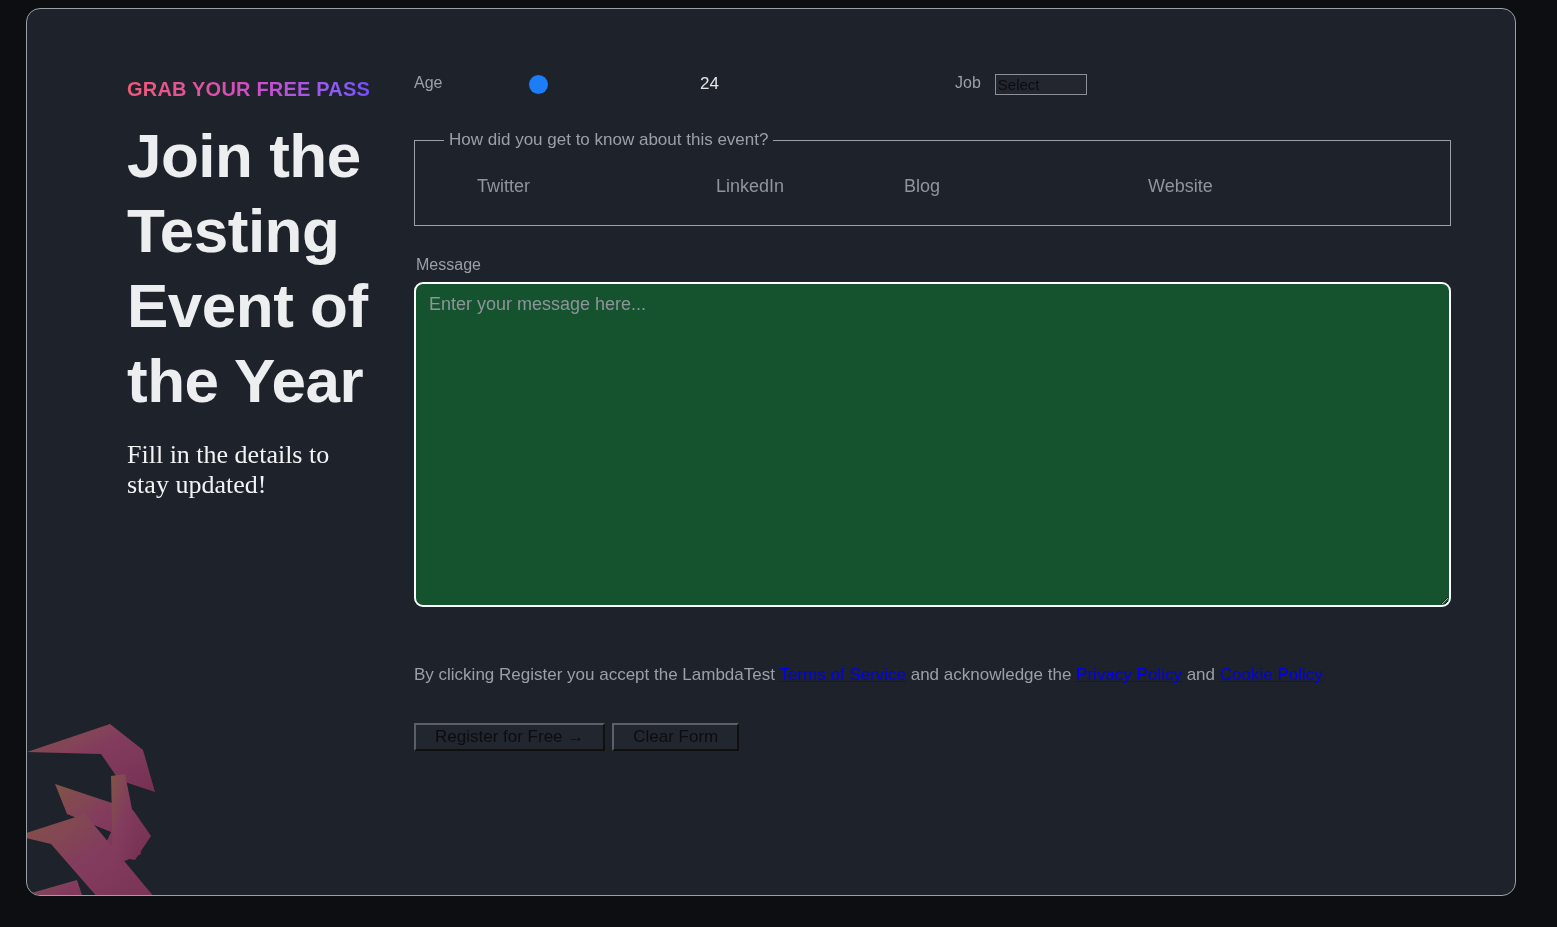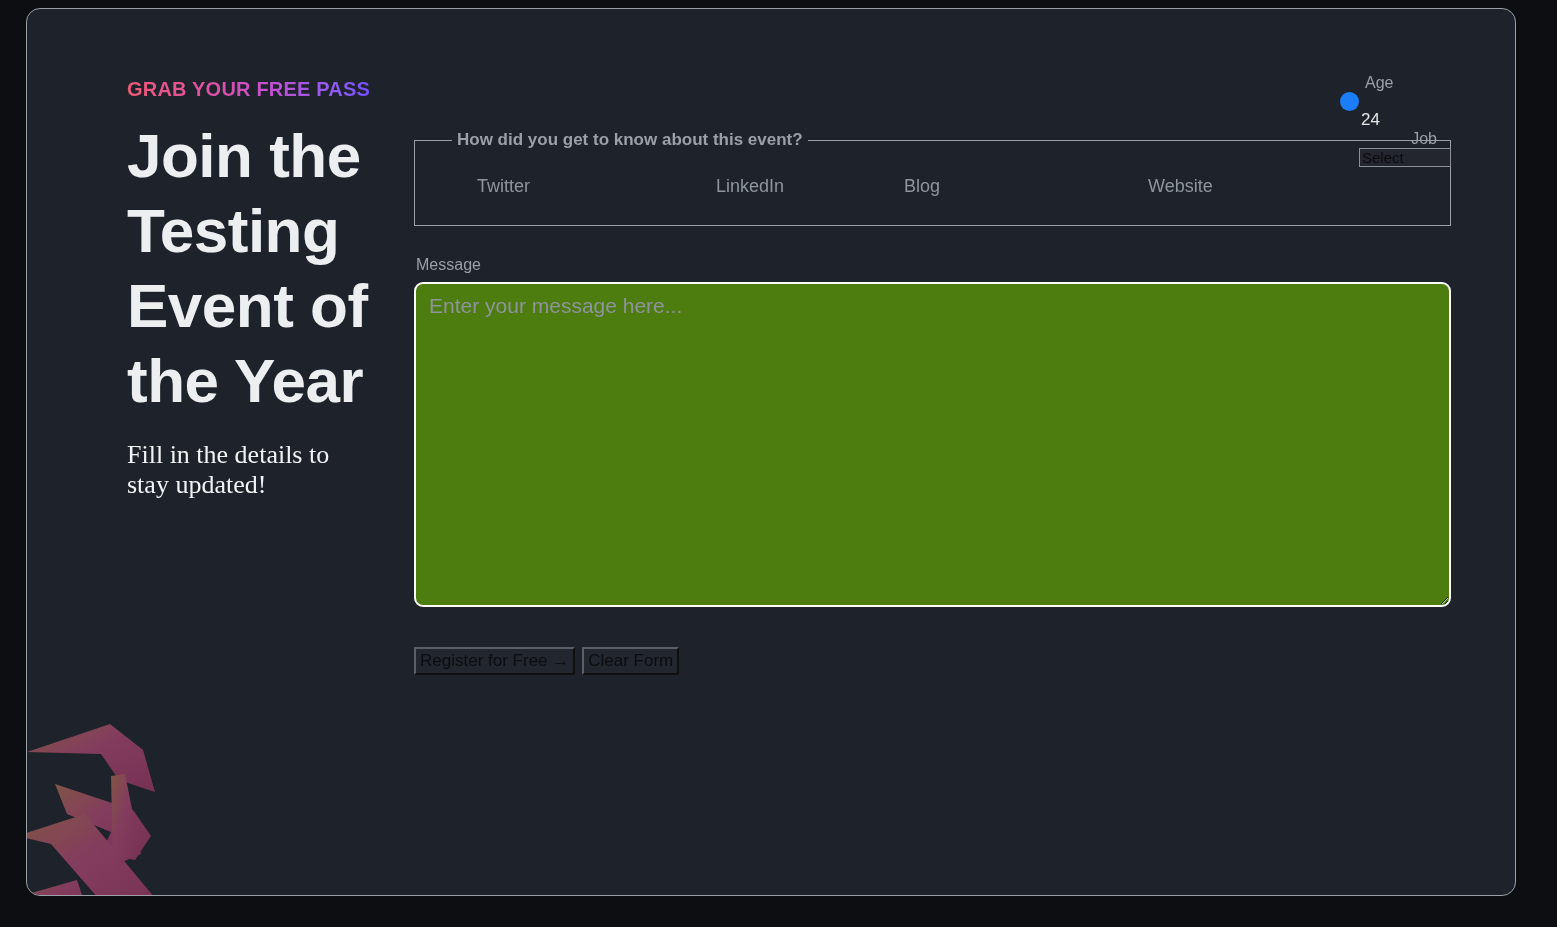--- a/index.html
+++ b/index.html
@@ -95,24 +95,23 @@
     border-radius: 9px;
     color: #e6e8ea;
     font-size: 16px;
     font-family: "Liberation Sans", sans-serif;
     padding: 0 12px;
     outline: none;
   }
   
   .meta-row {
     display: flex;
-    align-items: flex-end;
+    align-items: flex-start;
     margin-top: 27px;
     height: 34px;
-    flex-direction: column;
   }
   .meta-label {
     font-size: 16px;
     color: #9aa0a6;
   }
   .age-label { width: 86px; }
   .slider-wrap {
     position: relative;
     width: 140px;
     height: 20px;
@@ -177,22 +176,21 @@
   .source-fieldset {
     margin: 22px 0 0 0;
     padding: 16px 10px 22px 10px;
     border: 1px solid #9aa0a6;
     border-radius: 0;
   }
   .source-fieldset legend {
     font-size: 17px;
     color: #9aa0a6;
     padding: 0 5px;
-    margin-left: 27px;
-    font-weight: bold;
+    margin-left: 19px;
   }
   .source-options {
     display: flex;
     align-items: center;
     padding: 10px 0 6px 0;
   }
   .source-option {
     display: flex;
     align-items: center;
     font-size: 18px;
@@ -208,25 +206,25 @@
     position: absolute;
     width: 1px; height: 1px;
     opacity: 0;
     pointer-events: none;
   }
   
   .message-block { margin-top: 30px; }
   .textarea {
     width: 100%;
     height: 325px;
-    background: #4d7c0f;
+    background: #14532d;
     border: 2px solid #fdfdfd;
     border-radius: 9px;
     color: #e6e8ea;
-    font-size: 21px;
+    font-size: 18px;
     font-family: "Liberation Sans", sans-serif;
     padding: 10px 13px;
     outline: none;
     resize: both;
   }
   .textarea::placeholder { color: #8e949b; }
   
   .legal {
     margin-top: 52px;
     font-size: 17px;
@@ -243,21 +241,21 @@
     display: flex;
     gap: 7px;
   }
   .btn {
     background: #22262e;
     border: 2px outset #5c6066;
     border-radius: 0;
     color: #0c0d10;
     font-size: 17px;
     font-family: "Liberation Sans", sans-serif;
-    padding: 2px 4px;
+    padding: 2px 19px;
     cursor: pointer;
   }
 </style>
 </head>
 <body>
 
 <div class="page">
   <div class="card">
 
     <svg class="watermark" viewBox="0 0 190 205" aria-hidden="true">
@@ -320,20 +318,23 @@
               <span>Website</span>
             </label>
           </div>
         </fieldset>
 
         <div class="message-block">
           <label class="field-label">Message</label>
           <textarea class="textarea" placeholder="Enter your message here..." style=""></textarea>
         </div>
 
+        <div class="legal">
+          <span>By clicking Register you accept the LambdaTest </span><a href="#">Terms of Service</a><span> and acknowledge the </span><a href="#">Privacy Policy</a><span> and </span><a href="#">Cookie Policy</a>
+        </div>
 
         <div class="actions">
           <button class="btn" type="submit">Register for Free →</button>
           <button class="btn" type="button">Clear Form</button>
         </div>
 
       </form>
     </div>
   </div>
 </div>

